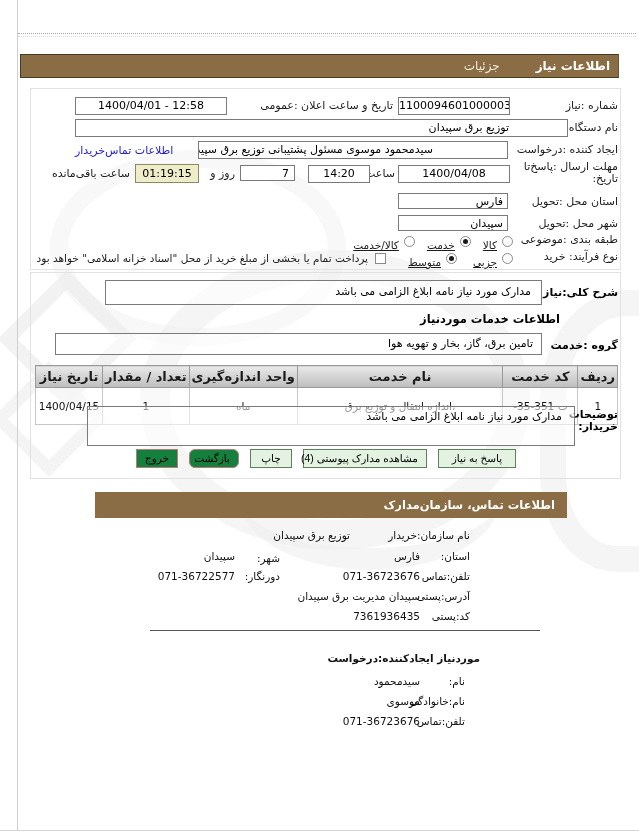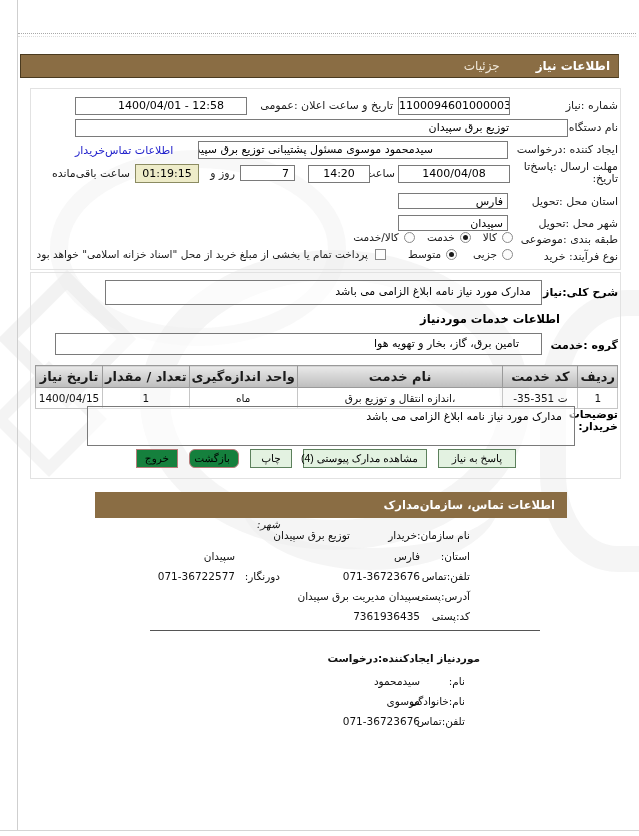--- a/index.html
+++ b/index.html
@@ -35,32 +35,32 @@
   .box.c{text-align:center;}
   .box.r{direction:rtl;text-align:right;}
   .ltr{direction:ltr;unicode-bidi:embed;}
   .link{position:absolute;font-size:11px;color:#2222cc;direction:rtl;white-space:nowrap;cursor:pointer;}
   .two{line-height:12px;}
   
   .rrow{position:absolute;display:flex;direction:rtl;align-items:center;font-size:10.5px;color:#1c1c1c;white-space:nowrap;}
   .rd{display:inline-block;width:11px;height:11px;border:1px solid #8a8a8a;border-radius:50%;background:#fdfdfd;position:relative;box-sizing:border-box;flex:0 0 auto;}
   .rd.sel::after{content:"";position:absolute;left:2px;top:2px;width:5px;height:5px;border-radius:50%;background:#1a1a1a;}
   .cb{display:inline-block;width:11px;height:11px;border:1px solid #8a8a8a;background:#fdfdfd;box-sizing:border-box;flex:0 0 auto;}
-  .optlbl{margin:0 5px 0 0;padding-left:12px;}
+  .optlbl{margin:8px 5px 0 0;padding-left:12px;text-decoration:underline;}
   
   .count{background:#eeecc9;border:1px solid #8b8b62;}
   
   .bigbox{position:absolute;border:1px solid #7a7a7a;background:rgba(255,255,255,.55);
     font-size:11px;color:#000;direction:rtl;text-align:right;box-sizing:border-box;}
   
   .tbl{position:absolute;left:35px;top:365px;width:583px;border-collapse:collapse;direction:rtl;}
   .tbl th{height:21px;background:linear-gradient(#e9e9e9,#bdbdbd);border:1px solid #9a9a9a;
     font-size:13px;font-weight:bold;color:#1a1a1a;padding:0 2px;white-space:nowrap;}
   .tbl td{height:20px;border:1px solid #c6c6c6;border-top:none;font-size:10.5px;color:#111;
-    text-align:center;padding:0 2px;white-space:nowrap;background:rgba(255,255,255,.4);}
+    text-align:center;padding:8px 2px;white-space:nowrap;background:rgba(255,255,255,.4);}
   
   .btnrow{position:absolute;left:136px;top:449px;width:380px;display:flex;direction:rtl;gap:11px;align-items:center;}
   .btn{height:19px;border:1px solid;font-size:10.5px;line-height:17px;text-align:center;
     padding:0 8px;box-sizing:border-box;cursor:pointer;white-space:nowrap;color:#000;direction:rtl;}
   .btn.green{background:#e3f2e1;border-color:#5c805c;}
   .btn.pink{background:#15803d;border-color:#b87b7b;}
   .w-reply{min-width:78px;} .w-attach{min-width:124px;} .w-print{min-width:42px;} .w-back{min-width:48px;border-radius:6px;} .w-exit{min-width:42px;}
   
   .secbar{position:absolute;left:95px;top:492px;width:472px;height:26px;background:#8a6d44;
     color:#fff;font-weight:bold;font-size:11.5px;direction:rtl;text-align:right;
@@ -91,21 +91,21 @@
   <div class="tabbar">
     <div class="tab active">اطلاعات نیاز</div>
     <div class="tab">جزئیات</div>
   </div>
 
   <div class="panel p1"></div>
 
   <div class="lbl" style="top:99px;right:21px;">شماره :نیاز</div>
   <div class="box c" style="left:398px;top:97px;width:110px;">1100094601000003</div>
   <div class="lbl" style="top:99px;right:246px;">تاریخ و ساعت اعلان :عمومی</div>
-  <div class="box c ltr" style="left:75px;top:97px;width:150px;padding-left:20px;">1400/04/01 - 12:58</div>
+  <div class="box c ltr" style="left:75px;top:97px;width:150px;">1400/04/01 - 12:58</div>
 
   <div class="lbl" style="top:121px;right:21px;">نام دستگاه:خریدار</div>
   <div class="box r" style="left:75px;top:119px;width:433px;padding-right:58px;">توزیع برق سپیدان</div>
 
   <div class="lbl" style="top:143px;right:21px;">ایجاد کننده :درخواست</div>
   <div class="box r" style="left:198px;top:141px;width:310px;padding-right:74px;box-sizing:border-box;height:18px;">سیدمحمود موسوی مسئول پشتیبانی توزیع برق سپیدان</div>
   <div class="link" style="left:75px;top:144px;">اطلاعات تماس‌خریدار</div>
 
   <div class="lbl two" style="top:161px;right:21px;">
     <div>مهلت ارسال :پاسخ‌تا</div>
@@ -146,21 +146,21 @@
   </div>
 
   <div class="panel p2"></div>
 
   <div class="lbl b" style="top:286px;right:21px;">شرح کلی:نیاز</div>
   <div class="bigbox" style="left:105px;top:280px;width:437px;height:25px;padding:4px 10px 0 0;">مدارک مورد نیاز نامه ابلاغ الزامی می باشد</div>
 
   <div class="lbl b" style="top:312px;right:79px;font-size:11.5px;">اطلاعات خدمات موردنیاز</div>
 
   <div class="lbl b" style="top:339px;right:21px;">گروه :خدمت</div>
-  <div class="bigbox" style="left:55px;top:333px;width:487px;height:22px;padding:3px 22px 0 0;">تامین برق، گاز، بخار و تهویه هوا</div>
+  <div class="bigbox" style="left:55px;top:333px;width:487px;height:22px;padding:3px 8px 0 0;">تامین برق، گاز، بخار و تهویه هوا</div>
 
   <table class="tbl">
     <colgroup>
       <col style="width:28px;">
         <col style="width:83px;">
         <col style="width:266px;">
       <col style="width:76px;">
         <col style="width:62px;">
         <col style="width:68px;">
     </colgroup>
@@ -200,21 +200,21 @@
     <button class="btn pink w-exit">خروج</button>
   </div>
 
   <div class="secbar">اطلاعات تماس، سازمان‌مدارک</div>
 
   <div class="clbl" style="top:529px;right:169px;">نام سازمان:خریدار</div>
   <div class="cval" style="top:529px;right:289px;">توزیع برق سپیدان</div>
 
   <div class="clbl" style="top:550px;right:169px;">استان:</div>
   <div class="cval" style="top:550px;right:219px;">فارس</div>
-  <div class="clbl" style="top:518px;right:359px;font-style:italic;">شهر:</div>
+  <div class="clbl" style="top:552px;right:359px;">شهر:</div>
   <div class="cval" style="top:550px;right:404px;">سپیدان</div>
 
   <div class="clbl" style="top:570px;right:169px;">تلفن:تماس</div>
   <div class="cval" style="top:570px;right:219px;">071-36723676</div>
   <div class="clbl" style="top:570px;right:359px;">دورنگار:</div>
   <div class="cval" style="top:570px;right:404px;">071-36722577</div>
 
   <div class="clbl" style="top:590px;right:169px;">آدرس:پستی</div>
   <div class="cval" style="top:590px;right:219px;">سپیدان مدیریت برق سپیدان</div>
 

